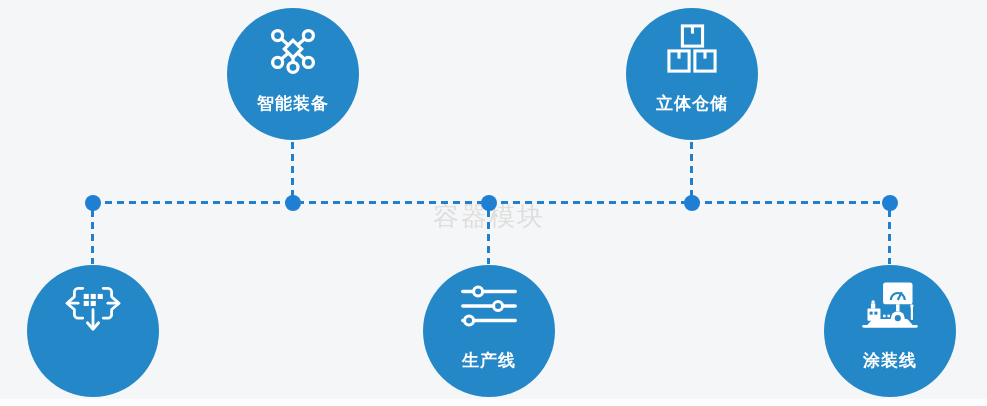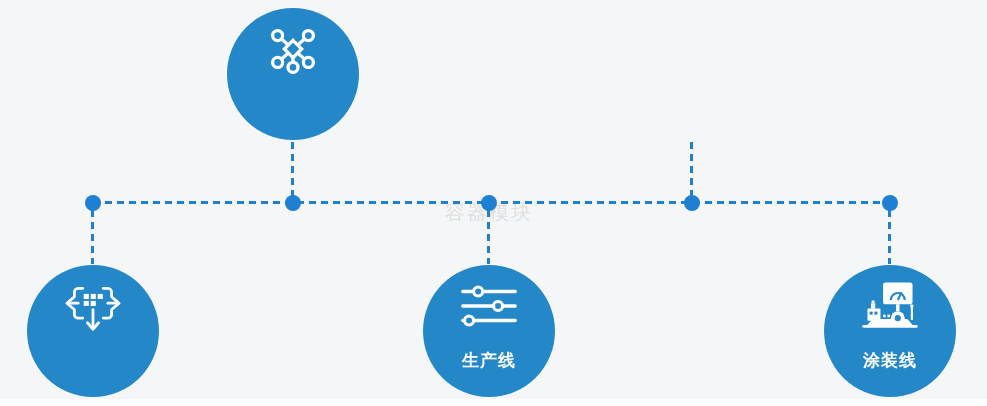--- a/index.html
+++ b/index.html
@@ -9,21 +9,21 @@
     background:#f5f6f7;
     overflow:hidden;
     font-family:"Liberation Sans","DejaVu Sans",sans-serif;
   }
   .bottom-strip{
     position:absolute;left:0;bottom:0;width:100%;height:7px;
     background:#fdfdfd;z-index:0;
   }
   .watermark{
     position:absolute;left:379px;top:199px;width:220px;
-    text-align:center;font-size:20px;letter-spacing:2px;
+    text-align:center;font-size:26px;letter-spacing:2px;
     color:#dedede;font-weight:400;z-index:1;user-select:none;
   }
   .conn-h{
     position:absolute;height:3px;z-index:2;
     background:repeating-linear-gradient(90deg,#2180cd 0 7px,transparent 7px 12px);
   }
   .conn-v{
     position:absolute;width:3px;z-index:2;
     background:repeating-linear-gradient(180deg,#2180cd 0 7px,transparent 7px 12px);
   }
@@ -90,22 +90,36 @@
         <line x1="43" y1="13" x2="13" y2="39"></line>
         <line x1="28" y1="34" x2="28" y2="44"></line>
         <polygon points="28,17 37,26 28,35 19,26" fill="#2387c8"></polygon>
         <circle cx="12" cy="12" r="5.2" fill="#2387c8"></circle>
         <circle cx="44" cy="12" r="5.2" fill="#2387c8"></circle>
         <circle cx="12" cy="40" r="5.2" fill="#2387c8"></circle>
         <circle cx="44" cy="40" r="5.2" fill="#2387c8"></circle>
         <circle cx="28" cy="45" r="5.2" fill="#2387c8"></circle>
       </svg>
     </span>
+    <span class="label">智能装备</span>
   </div>
 
+  <div class="node n-storage">
+    <span class="icon">
+      <svg viewBox="0 0 56 52" width="54" height="50" fill="none" stroke="#ffffff" stroke-width="3.2">
+        <rect x="18" y="2" width="21" height="21"></rect>
+        <line x1="28.5" y1="3" x2="28.5" y2="10"></line>
+        <rect x="4" y="28" width="21" height="21"></rect>
+        <line x1="14.5" y1="29" x2="14.5" y2="36"></line>
+        <rect x="31" y="28" width="21" height="21"></rect>
+        <line x1="41.5" y1="29" x2="41.5" y2="36"></line>
+      </svg>
+    </span>
+    <span class="label">立体仓储</span>
+  </div>
 
   <div class="node n-logis">
     <span class="icon">
       <svg viewBox="0 0 60 58" width="56" height="54" fill="none" stroke="#ffffff" stroke-width="3" stroke-linecap="round" stroke-linejoin="round">
         <path d="M10,19 v-5 a4,4 0 0 1 4,-4 h5"></path>
         <path d="M41,10 h5 a4,4 0 0 1 4,4 v5"></path>
         <path d="M50,33 v5 a4,4 0 0 1 -4,4 h-5"></path>
         <path d="M19,42 h-5 a4,4 0 0 1 -4,-4 v-5"></path>
         <polyline points="9,20 2,26 9,32"></polyline>
         <line x1="4" y1="26" x2="14" y2="26"></line>

